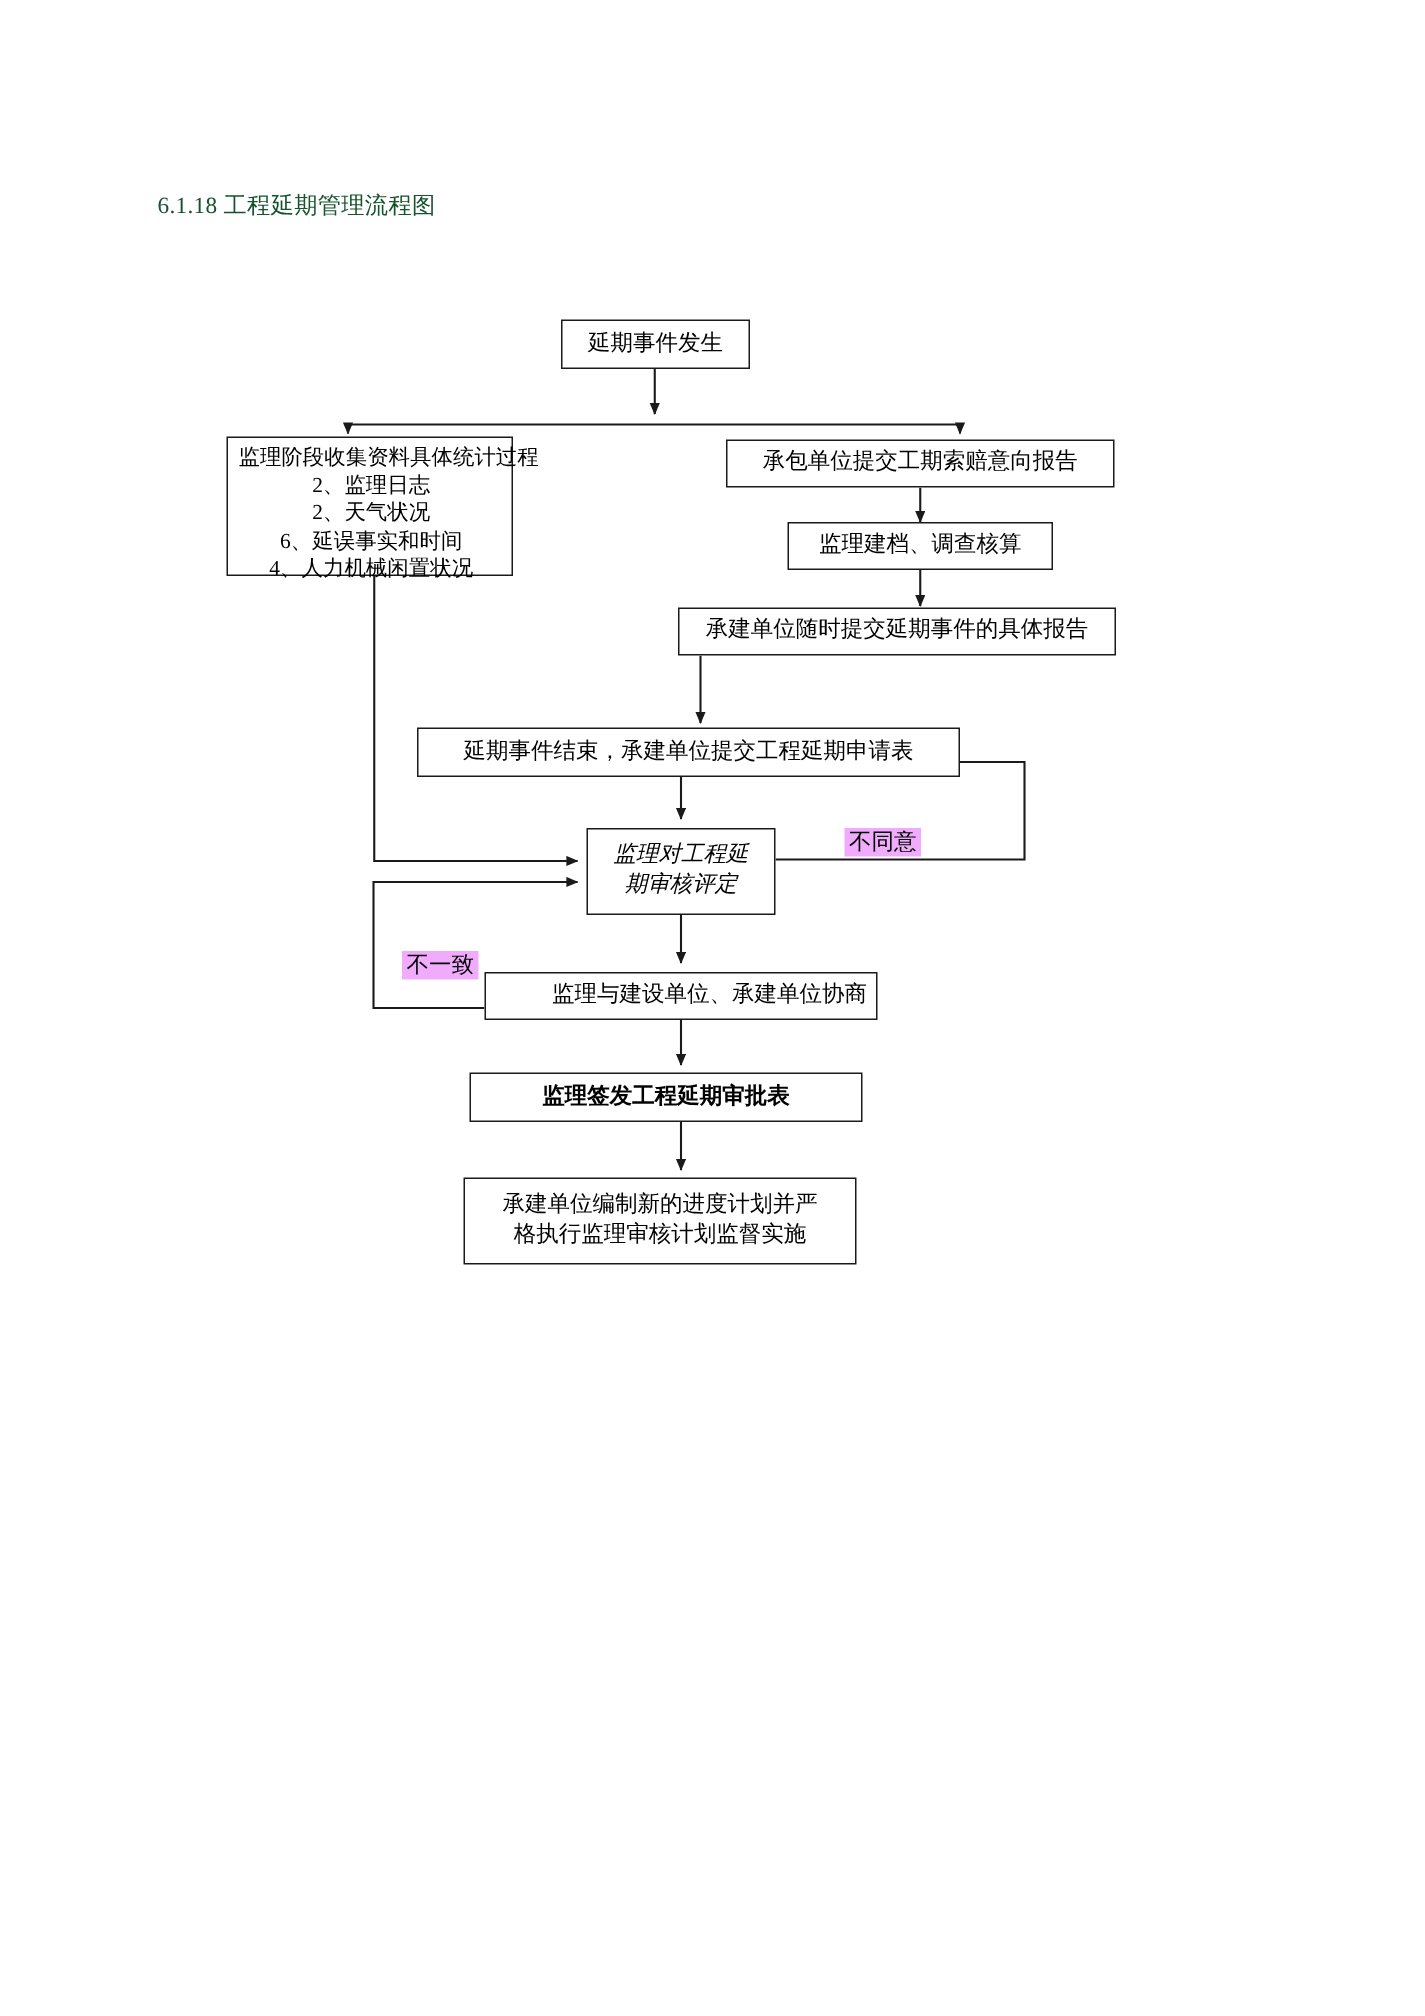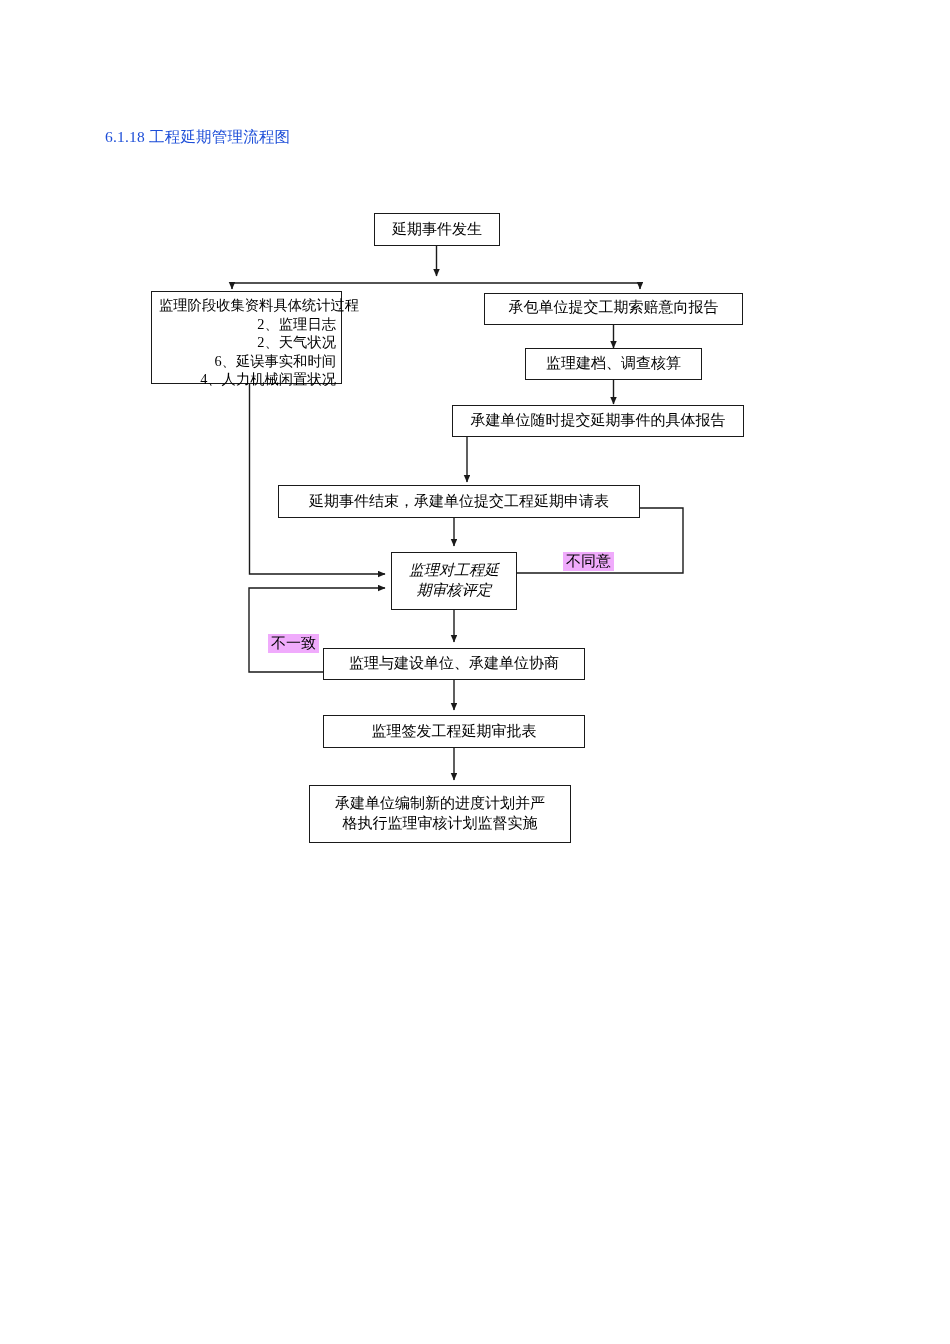--- a/index.html
+++ b/index.html
@@ -22,21 +22,21 @@
     width: 950px;
     height: 1344px;
   }
   .title {
     position: absolute;
     left: 105px;
     top: 127px;
     font-size: 15.5px;
     letter-spacing: 0.2px;
     white-space: nowrap;
-    color: #1d4ed8;
+    color: #14532d;
   }
   .flow {
     position: absolute;
     left: 0;
     top: 0;
     width: 810px;
     height: 1344px;
   }
   .node {
     position: absolute;
@@ -48,21 +48,21 @@
     justify-content: center;
     font-size: 15px;
     line-height: 1.32;
     text-align: center;
     color: #000;
     padding: 0 6px;
     z-index: 3;
   }
   .node.left-align {
     justify-content: flex-start;
-    text-align: right;
+    text-align: center;
     align-items: flex-start;
     padding: 4px 5px 4px 7px;
     font-size: 14.3px;
     line-height: 1.30;
   }
   .node .lines {
     width: 100%;
   }
   .node .lines div {
     white-space: nowrap;
@@ -146,21 +146,21 @@
     <div class="node left-align" style="left:151px; top:291px; width:191px; height:93px;">
       <div class="lines">
         <div>监理阶段收集资料具体统计过程</div>
         <div>2、监理日志</div>
         <div>2、天气状况</div>
         <div>6、延误事实和时间</div>
         <div>4、人力机械闲置状况</div>
       </div>
     </div>
 
-    <div class="node" style="left:484px; top:293px; width:259px; height:32px;font-family:Liberation Mono, monospace;">
+    <div class="node" style="left:484px; top:293px; width:259px; height:32px;">
       <span>承包单位提交工期索赔意向报告</span>
     </div>
 
     <div class="node" style="left:452px; top:405px; width:292px; height:32px;">
       <span>承建单位随时提交延期事件的具体报告</span>
     </div>
 
     <div class="node" style="left:525px; top:348px; width:177px; height:32px;">
       <span>监理建档、调查核算</span>
     </div>
@@ -169,25 +169,25 @@
       <span>延期事件结束，承建单位提交工程延期申请表</span>
     </div>
 
     <div class="node" style="left:391px; top:552px; width:126px; height:58px;font-style:italic;">
       <div class="lines">
         <div>监理对工程延</div>
         <div>期审核评定</div>
       </div>
     </div>
 
-    <div class="node" style="left:323px; top:648px; width:262px; height:32px;">
+    <div class="node" style="left:323px; top:648px; width:262px; height:32px;justify-content:flex-end;">
       <span>监理与建设单位、承建单位协商</span>
     </div>
 
-    <div class="node" style="left:323px; top:715px; width:262px; height:33px;">
+    <div class="node" style="left:313px; top:715px; width:262px; height:33px;font-weight:bold;">
       <span>监理签发工程延期审批表</span>
     </div>
 
     <div class="node" style="left:309px; top:785px; width:262px; height:58px;">
       <div class="lines">
         <div>承建单位编制新的进度计划并严</div>
         <div>格执行监理审核计划监督实施</div>
       </div>
     </div>
 

